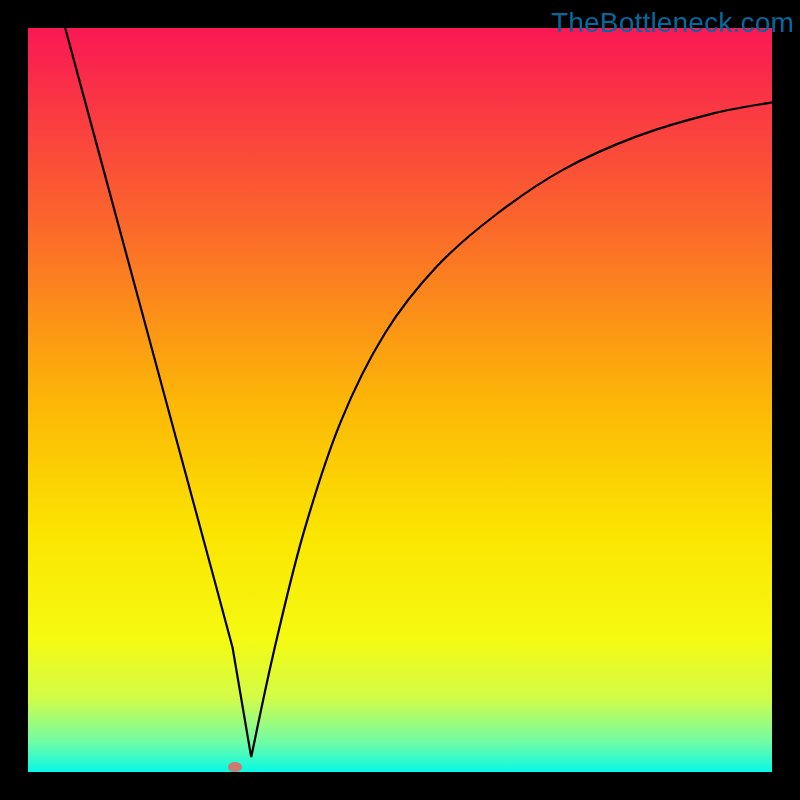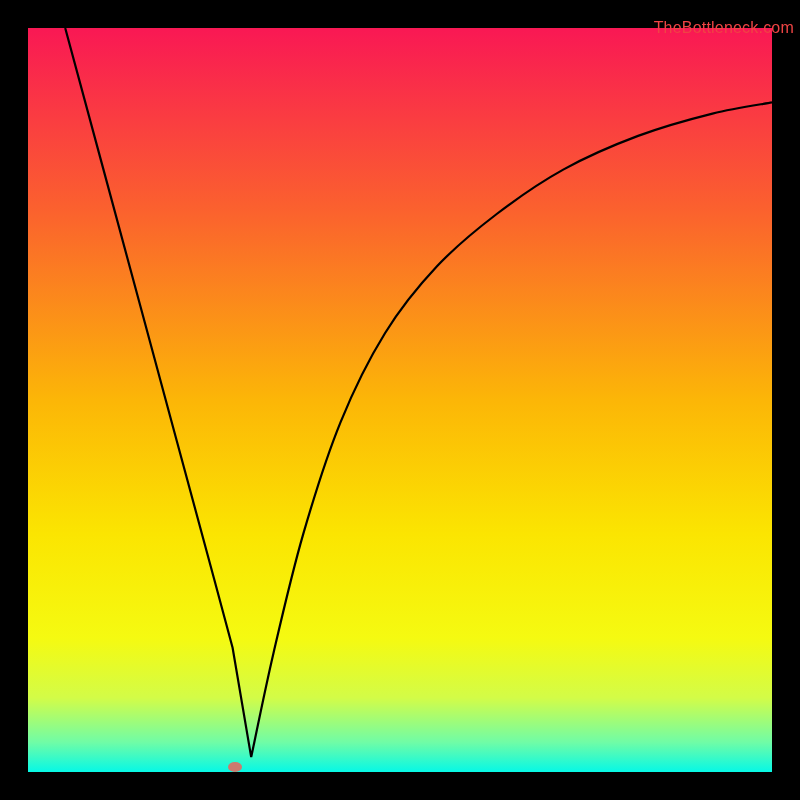--- a/index.html
+++ b/index.html
@@ -1,17 +1,17 @@
 <!DOCTYPE html>
 <html><head>
   <meta charset="utf-8">
   <style>
     * { margin: 0; padding: 0; box-sizing: border-box; }
     body { width: 800px; height: 800px; background: #000; position: relative; font-family: Arial, sans-serif; overflow: hidden; }
-    .watermark { position: absolute; top: 19px; right: 6px; color: #ef4444; font-size: 16px; font-weight: normal; z-index: 10; letter-spacing: 0.2px; }
+    .watermark { position: absolute; top: 7px; right: 6px; color: #0369a1; font-size: 28px; font-weight: normal; z-index: 10; letter-spacing: 0.2px; }
     .plot-area { position: absolute; top: 28px; left: 28px; width: 744px; height: 744px; z-index: 1; }
     .gradient-bg { position: absolute; top: 0; left: 0; width: 100%; height: 100%; }
     .curve-svg { position: absolute; top: 0; left: 0; width: 100%; height: 100%; z-index: 2; }
     .marker { position: absolute; width: 14px; height: 10px; background: #cd7a6e; border-radius: 50%; z-index: 3; transform: translate(-50%, -50%); }
   </style>
 </head>
 <body>
 
 <div class="watermark">TheBottleneck.com</div>
 

